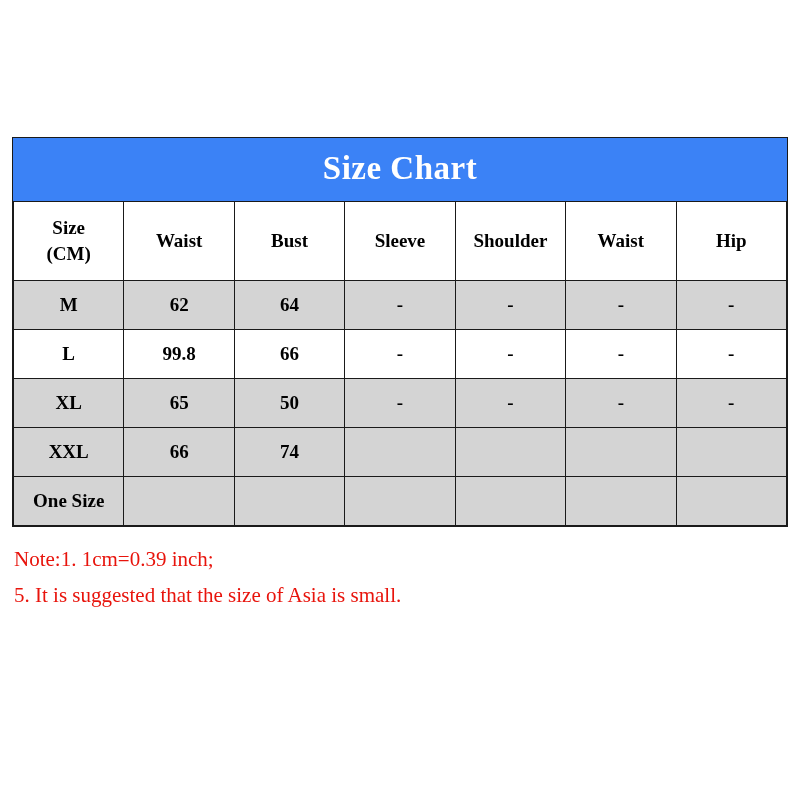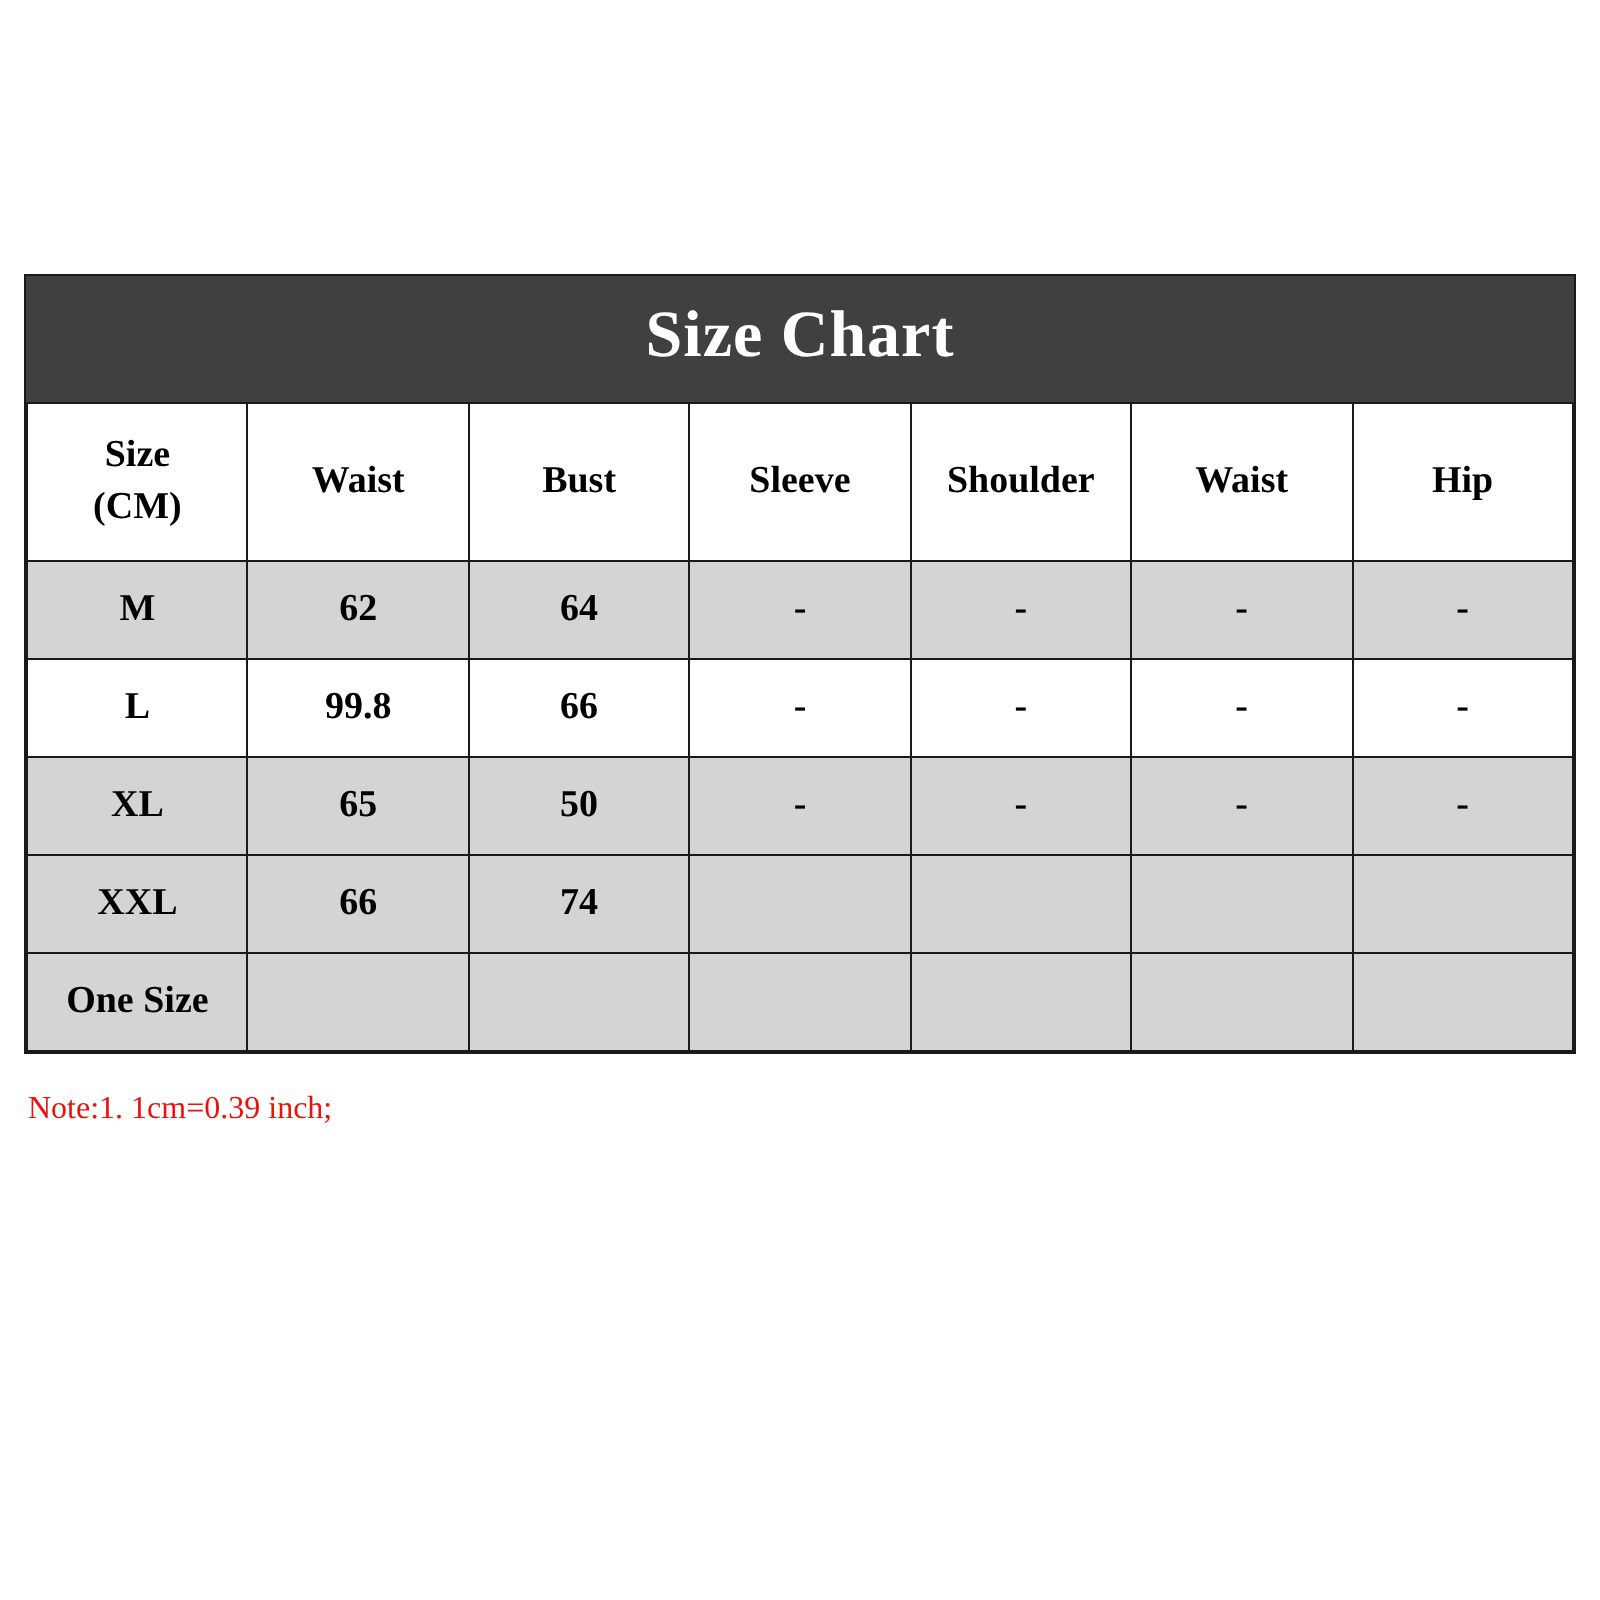--- a/index.html
+++ b/index.html
@@ -22,21 +22,21 @@
   .chart-wrap {
     position: absolute;
     left: 12px;
     top: 137px;
     width: 776px;
     border: 1px solid #1a1a1a;
     box-sizing: border-box;
     background: #ffffff;
   }
   .title-bar {
-    background: #404040;
+    background: #3b82f6;
     color: #ffffff;
     text-align: center;
     font-size: 33px;
     font-weight: bold;
     letter-spacing: 0.5px;
     padding: 12px 0 14px 0;
     font-family: "Liberation Serif", serif;
   }
   table.size-table {
     border-collapse: collapse;
@@ -77,21 +77,21 @@
   td.first-col {
     font-weight: bold;
   }
   .notes {
     position: absolute;
     left: 14px;
     top: 541px;
     width: 760px;
     color: #e8140c;
     font-family: "Liberation Serif", serif;
-    font-size: 16px;
+    font-size: 21px;
     line-height: 1.72;
   }
   .notes div {
     white-space: nowrap;
   }
 </style>
 </head>
 <body>
 
 <div class="page">
@@ -161,15 +161,16 @@
           <td></td>
           <td></td>
         </tr>
       </tbody>
     </table>
 
   </div>
 
   <div class="notes">
     <div>Note:1.  1cm=0.39 inch;</div>
+    <div>5. It is suggested that the size of Asia is small.</div>
   </div>
 
 </div>
 
 </body></html>

